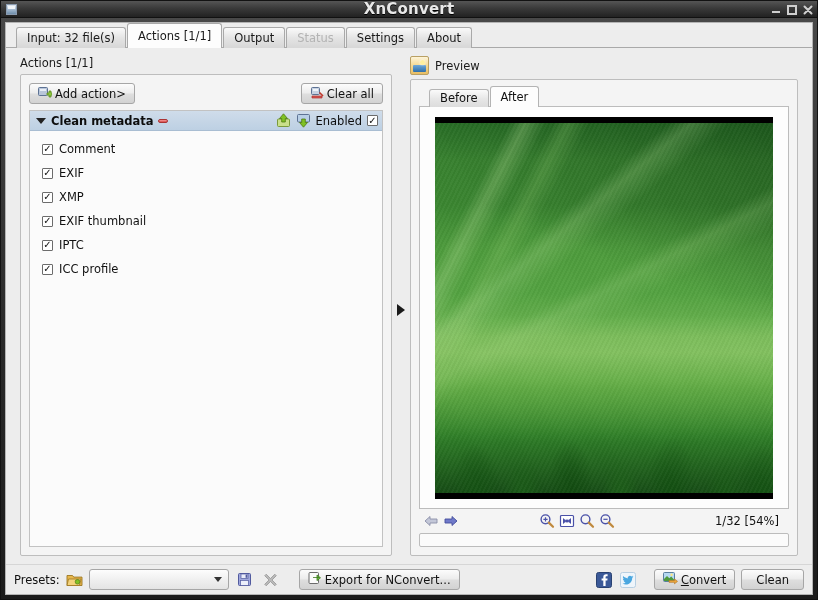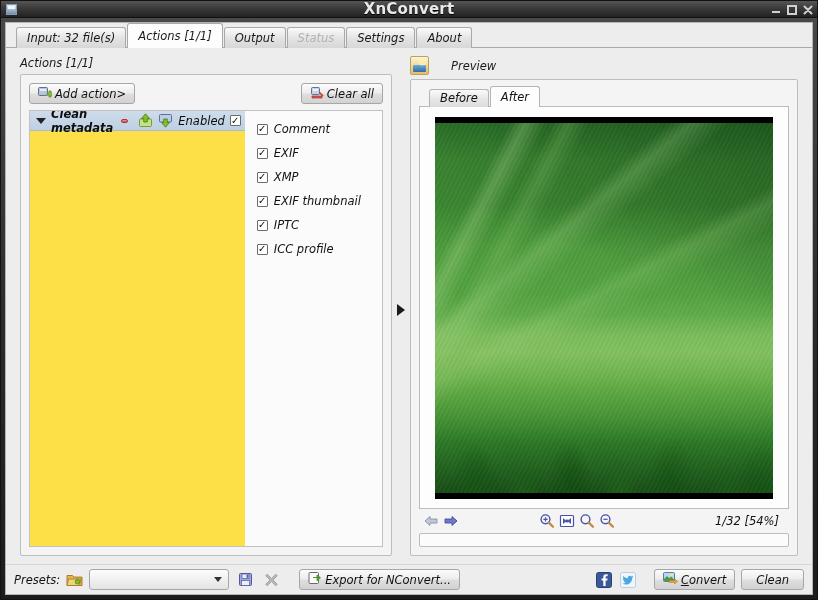--- a/index.html
+++ b/index.html
@@ -58,21 +58,20 @@
 
   
   #client {
     flex: 1 1 auto;
     margin: 4px;
     background: #ededed;
     border: 1px solid #b4b4b4;
     display: flex; flex-direction: column;
     position: relative;
     box-shadow: inset 0 0 0 1px #f7f7f7;
-    font-style: italic;
   }
 
   
   #tabbar {
     height: 25px; flex: 0 0 25px;
     position: relative;
     padding-left: 10px;
     display: flex; align-items: flex-end;
     background: #ededed;
   }
@@ -145,25 +144,25 @@
     padding: 0 8px;
     display: inline-flex; align-items: center; gap: 3px;
     cursor: default;
     white-space: nowrap;
     justify-content: center;
   }
 
   
   #action-list {
     flex: 1 1 auto;
-    background: #fde047;
+    background: #ec4899;
     border: 1px solid #c2c2c2;
     min-height: 0;
     overflow: hidden;
-    display: flex; 
+    display: flex; flex-direction: column;
   }
   #action-header {
     height: 20px; flex: 0 0 20px;
     display: flex; align-items: center;
     background: linear-gradient(to bottom, #cfdcea 0%, #bdd0e3 100%);
     border-bottom: 1px solid #a9bdd2;
     padding: 0 4px 0 6px;
     gap: 5px;
   }
   .disc-tri {
@@ -229,21 +228,21 @@
     cursor: pointer;
   }
 
   
   #right-pane {
     flex: 1 1 auto;
     display: flex; flex-direction: column;
     min-width: 0; padding-right: 8px;
   }
   #preview-caption {
-    display: flex; align-items: center; gap: 22px;
+    display: flex; align-items: center; gap: 6px;
     margin-bottom: 4px;
   }
   #preview-icon {
     width: 19px; height: 19px;
     border: 1px solid #b9a064;
     border-radius: 2px;
     background: linear-gradient(to bottom, #fdf4d8 0%, #f6dc9a 45%, #e8bd63 100%);
     position: relative; overflow: hidden;
     flex: 0 0 19px;
   }

